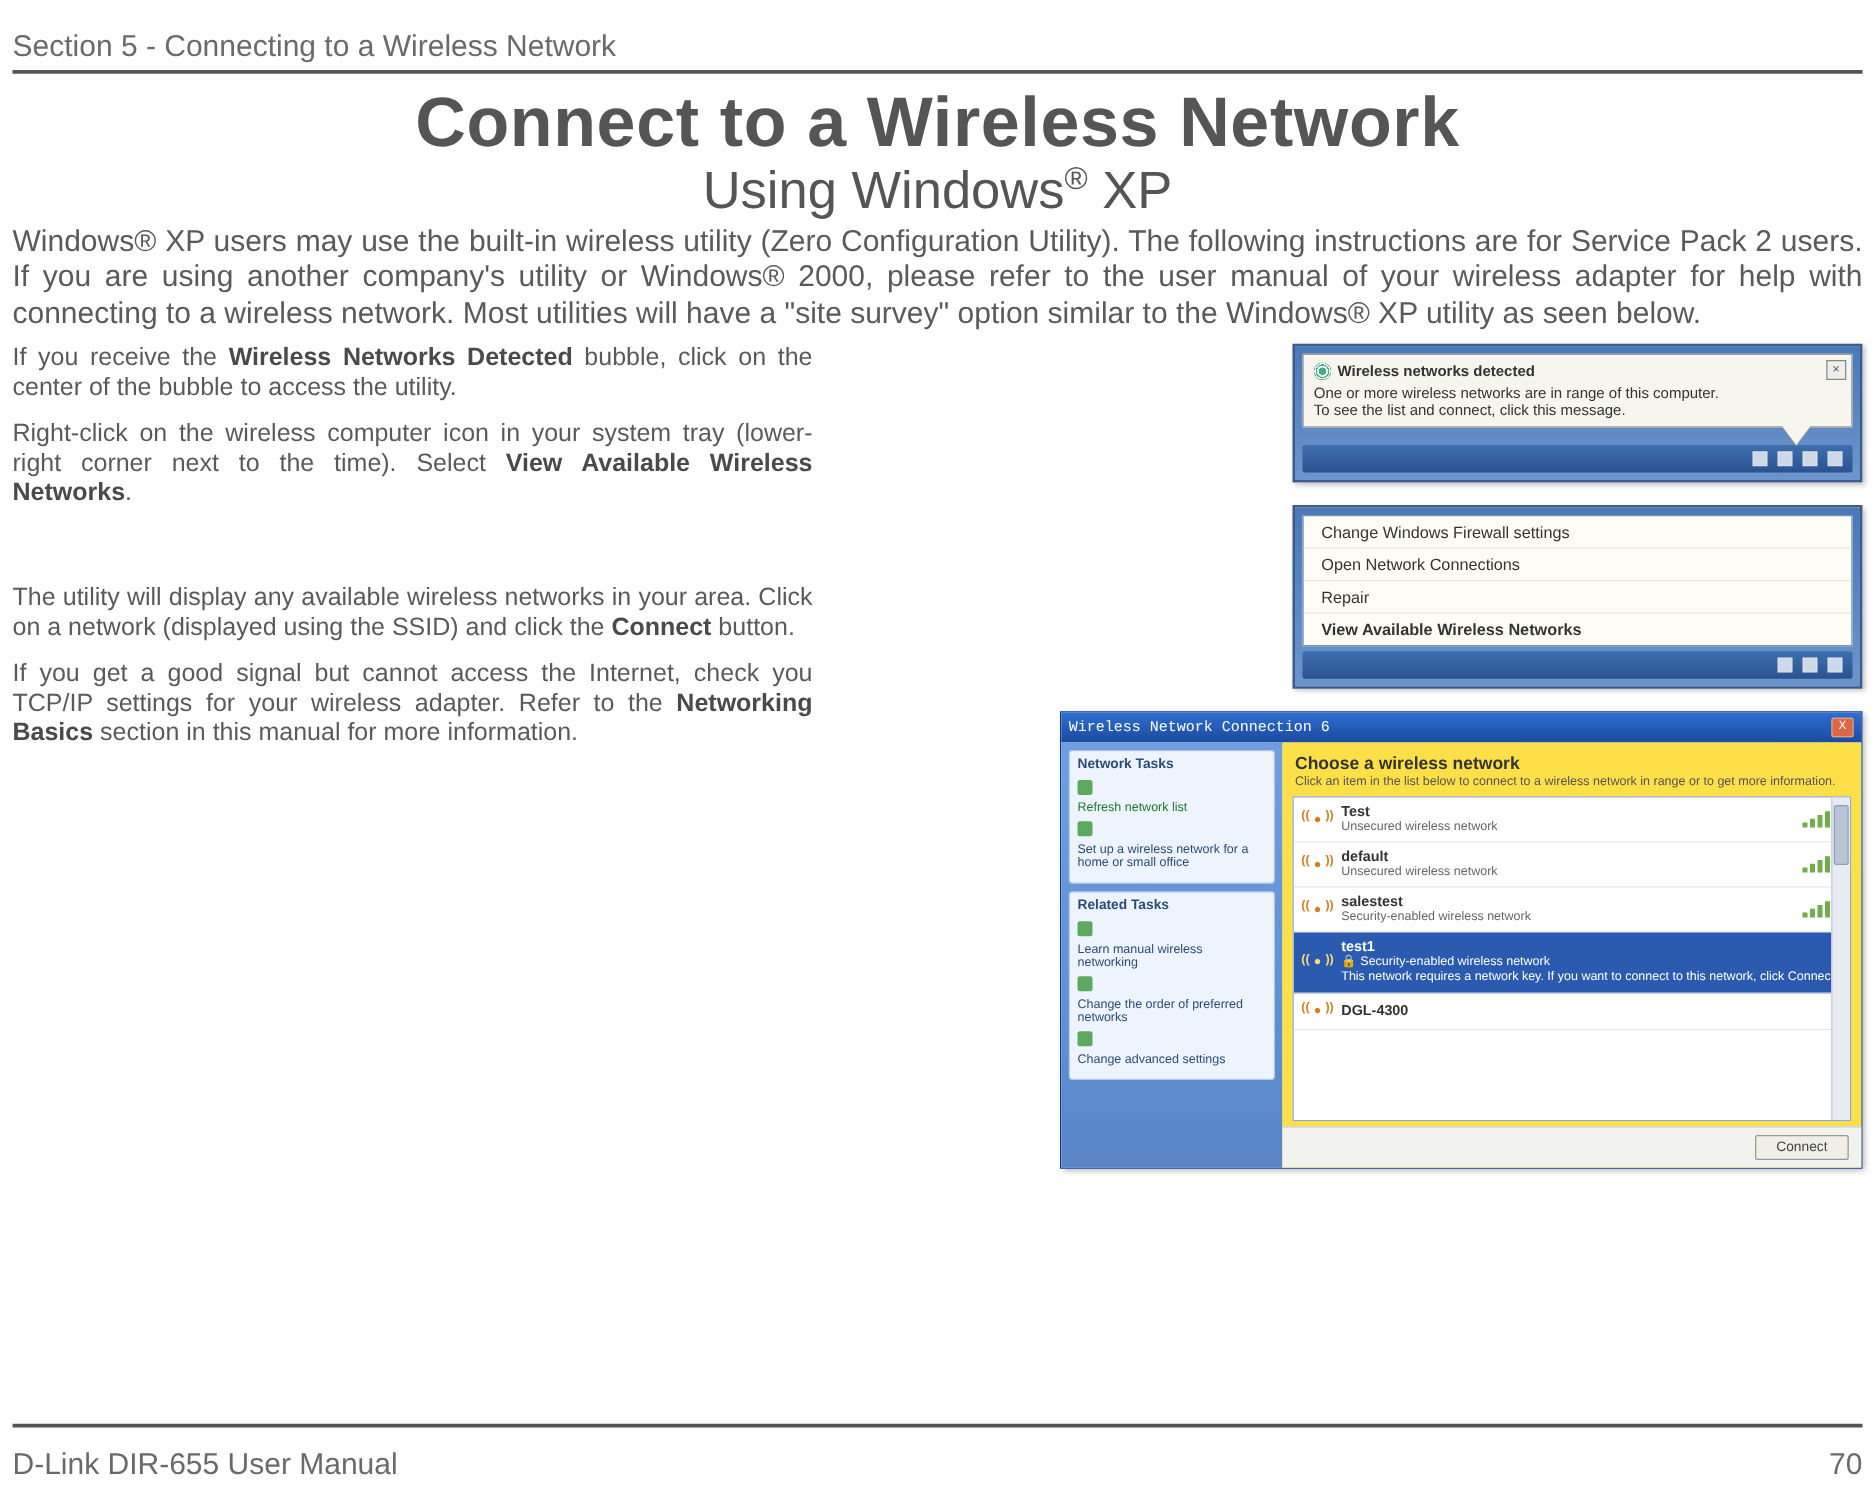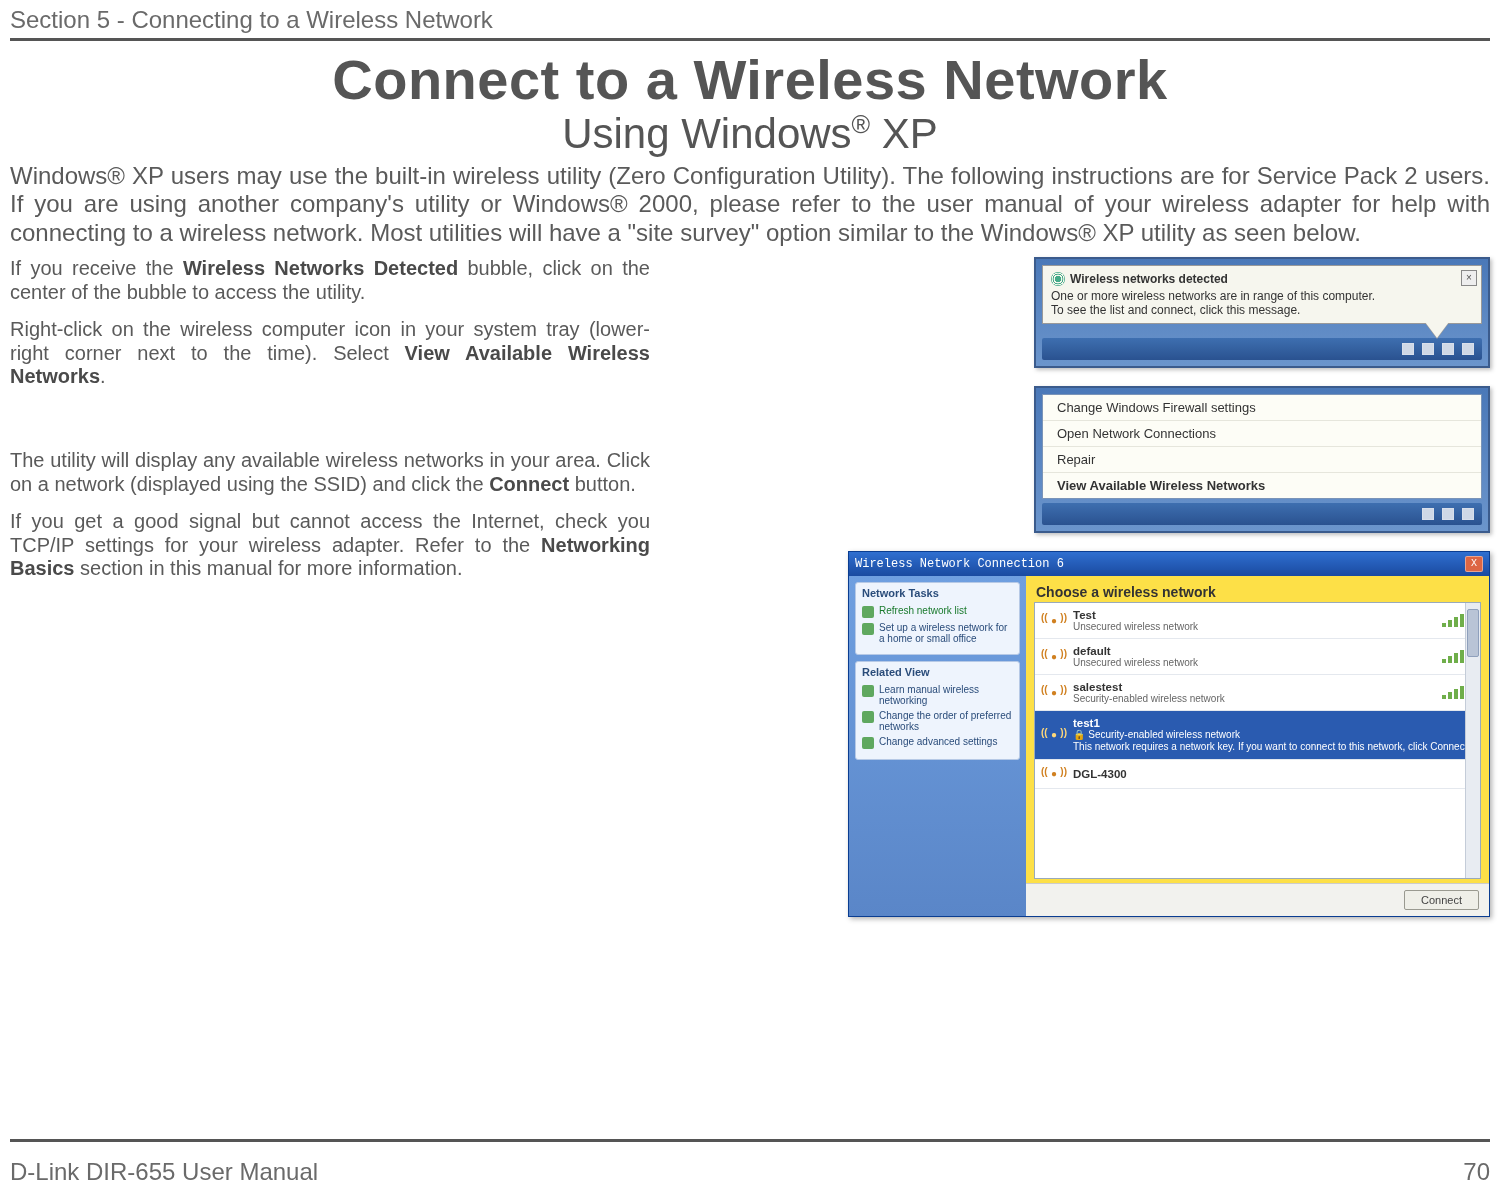--- a/index.html
+++ b/index.html
@@ -11,21 +11,21 @@
     font-family: Arial, Helvetica, sans-serif;
     background: #fff;
     color: #4b4b4b;
     overflow: hidden;
   }
   .page {
     position: relative;
     width: 1500px;
     height: 1194px;
     box-sizing: border-box;
-    padding: 0 10px;
+    padding: 18px 10px;
   }
   .section-header {
     font-size: 24px;
     color: #6a6a6a;
     padding-top: 6px;
     padding-bottom: 2px;
   }
   .hr-top {
     border: none;
     border-top: 3px solid #555;
@@ -184,21 +184,21 @@
     display:flex;flex-direction:column; gap:6px;
   }
   .side-box {
     background:#eef4fd;
     border:1px solid #b6c9e6;
     border-radius:3px;
     padding:4px 6px 8px 6px;
     color:#2a4c7a;
   }
   .side-box .hd { font-weight:bold; color:#2a4c7a; font-size:11px; margin-bottom:4px;}
-  .side-box .it { display:flex; gap:5px; align-items:flex-start; font-size:10px; color:#2a4c7a; padding:2px 0; line-height:1.1;}
+  .side-box .it { display:flex; gap:5px; align-items:flex-start; font-size:10px; color:#2a4c7a; padding:2px 0; line-height:1.1;flex-direction:column;}
   .side-box .it .ic { width:12px;height:12px;background:#5fa85f;border-radius:2px;flex:none; margin-top:1px;}
   .side-box .it.refresh { color:#1a7a2d; }
   .win-main { flex:1; display:flex; flex-direction:column; background:#fde047; }
   .win-main .mhd {
     font-weight:bold; font-size:14px; padding:8px 10px 2px 10px; color:#333;
   }
   .win-main .msub {
     font-size:10px; color:#555; padding:0 10px 6px 10px;
   }
   .net-list {
@@ -351,37 +351,38 @@
               <div class="it refresh">
                   <span class="ic"></span>
                   <span>Refresh network list</span>
                 </div>
               <div class="it">
                   <span class="ic"></span>
                   <span>Set up a wireless network for a home or small office</span>
                 </div>
             </div>
             <div class="side-box">
-              <div class="hd">Related View</div>
+              <div class="hd">Related Tasks</div>
               <div class="it">
                   <span class="ic"></span>
                   <span>Learn manual wireless networking</span>
                 </div>
               <div class="it">
                   <span class="ic"></span>
                   <span>Change the order of preferred networks</span>
                 </div>
               <div class="it">
                   <span class="ic"></span>
                   <span>Change advanced settings</span>
                 </div>
             </div>
           </div>
           <div class="win-main">
             <div class="mhd">Choose a wireless network</div>
+            <div class="msub">Click an item in the list below to connect to a wireless network in range or to get more information.</div>
             <div class="net-list">
               <div class="net-item">
                 <div class="nic">●</div>
                 <div class="ninfo">
                     <div class="nname">Test</div>
                     <div class="ndesc">Unsecured wireless network</div>
                   </div>
                 <div class="bars">
                     <span></span>
                     <span></span>

